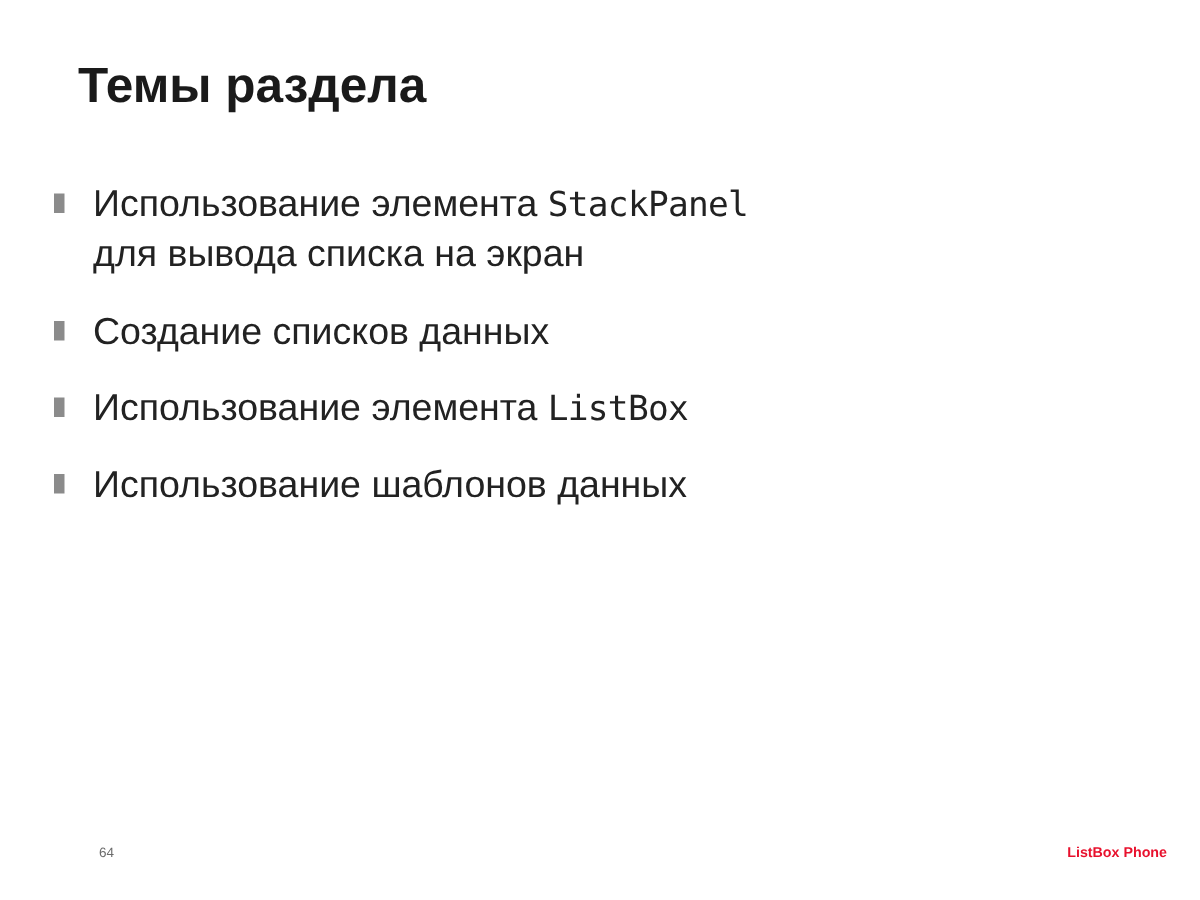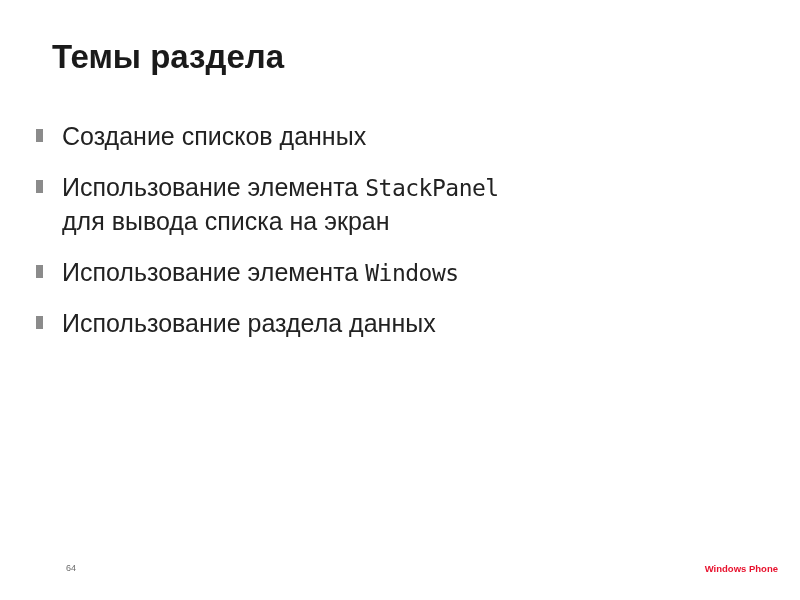--- a/index.html
+++ b/index.html
@@ -83,38 +83,38 @@
 <body>
 
 <div class="slide">
 
   <div class="slide-title">Темы раздела</div>
 
   <div class="bullets">
 
     <div class="bullet">
       <span class="marker"></span>
-      <span>Создание списков данных</span>
-    </div>
-
-    <div class="bullet">
-      <span class="marker"></span>
       <span>Использование элемента </span><span class="mono">StackPanel</span>
       <span class="line2">для вывода списка на экран</span>
     </div>
 
     <div class="bullet">
       <span class="marker"></span>
-      <span>Использование элемента </span><span class="mono">Windows</span>
+      <span>Создание списков данных</span>
     </div>
 
     <div class="bullet">
       <span class="marker"></span>
-      <span>Использование раздела данных</span>
+      <span>Использование элемента </span><span class="mono">ListBox</span>
+    </div>
+
+    <div class="bullet">
+      <span class="marker"></span>
+      <span>Использование шаблонов данных</span>
     </div>
 
 
   </div>
 
   <div class="page-number">64</div>
-  <div class="footer-brand">Windows Phone</div>
+  <div class="footer-brand">ListBox Phone</div>
 
 </div>
 
 </body></html>

